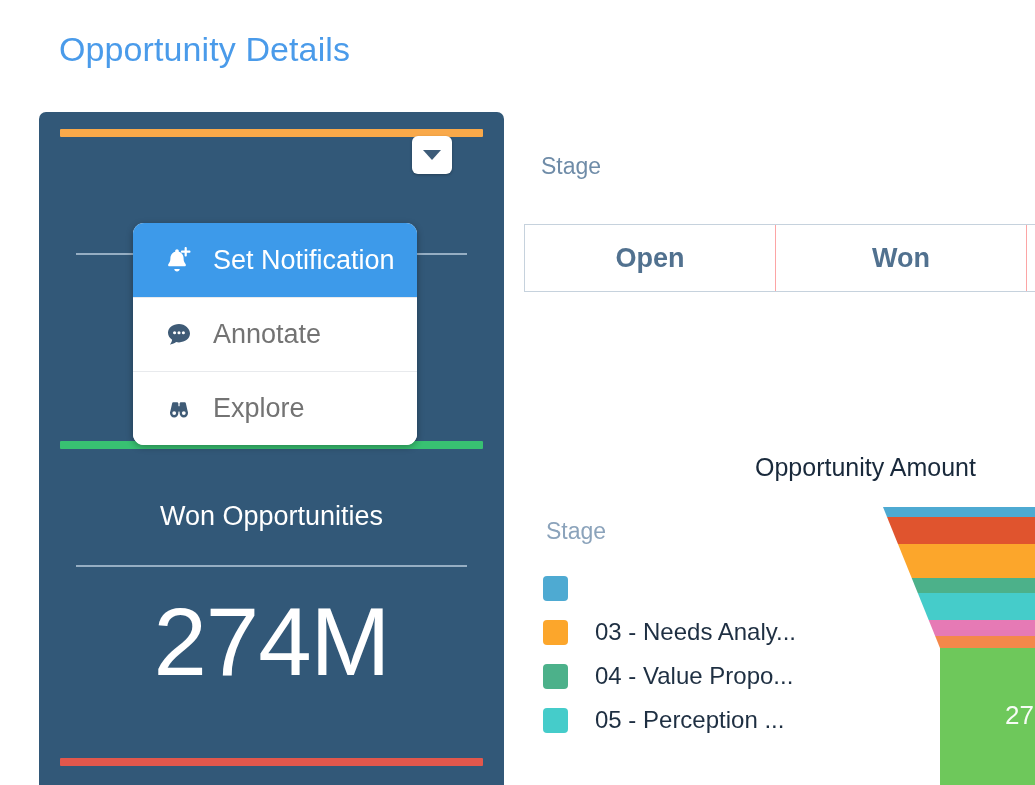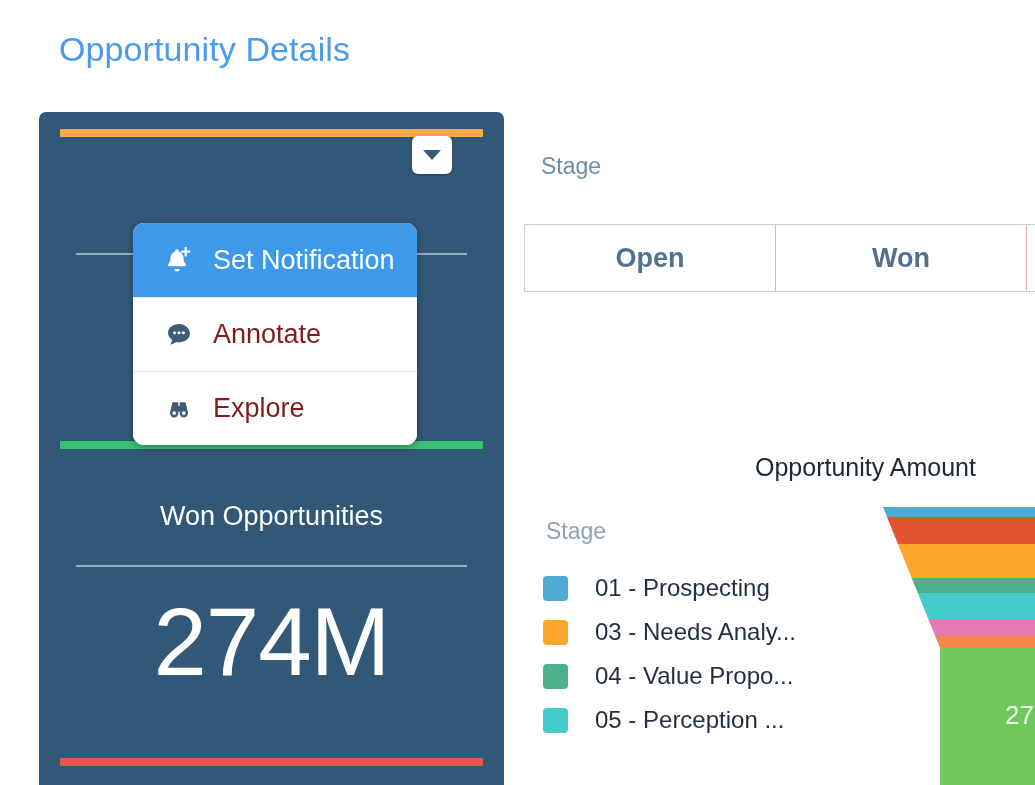--- a/index.html
+++ b/index.html
@@ -139,21 +139,21 @@
     width: 44px;
     flex: 0 0 44px;
     display: flex;
     align-items: center;
     justify-content: flex-start;
     color: #3f5b76;
   }
   .menu-item.active .mi-icon { color: #ffffff; }
   .menu-item .mi-label {
     font-size: 27px;
-    color: #7f1d1d;
+    color: #737373;
     font-weight: 400;
     white-space: nowrap;
     margin-left: 6px;
   }
   .menu-item.active .mi-label { color: #ffffff; }
 
   
   #stage-filter-label {
     position: absolute;
     left: 541px;
@@ -316,21 +316,20 @@
   <div class="stage-cell">Won</div>
   <div class="stage-cell"></div>
 </div>
 
 <div id="funnel-title">Opportunity Amount</div>
 <div id="funnel-legend-label">Stage</div>
 
 <div id="funnel-legend">
   <div class="legend-row">
     <span class="legend-swatch" style="background:#4eaad2"></span>
-    <span class="legend-text">01 - Prospecting</span>
   </div>
   <div class="legend-row">
     <span class="legend-swatch" style="background:#fca62b"></span>
     <span class="legend-text">03 - Needs Analy...</span>
   </div>
   <div class="legend-row">
     <span class="legend-swatch" style="background:#4cb18a"></span>
     <span class="legend-text">04 - Value Propo...</span>
   </div>
   <div class="legend-row">

